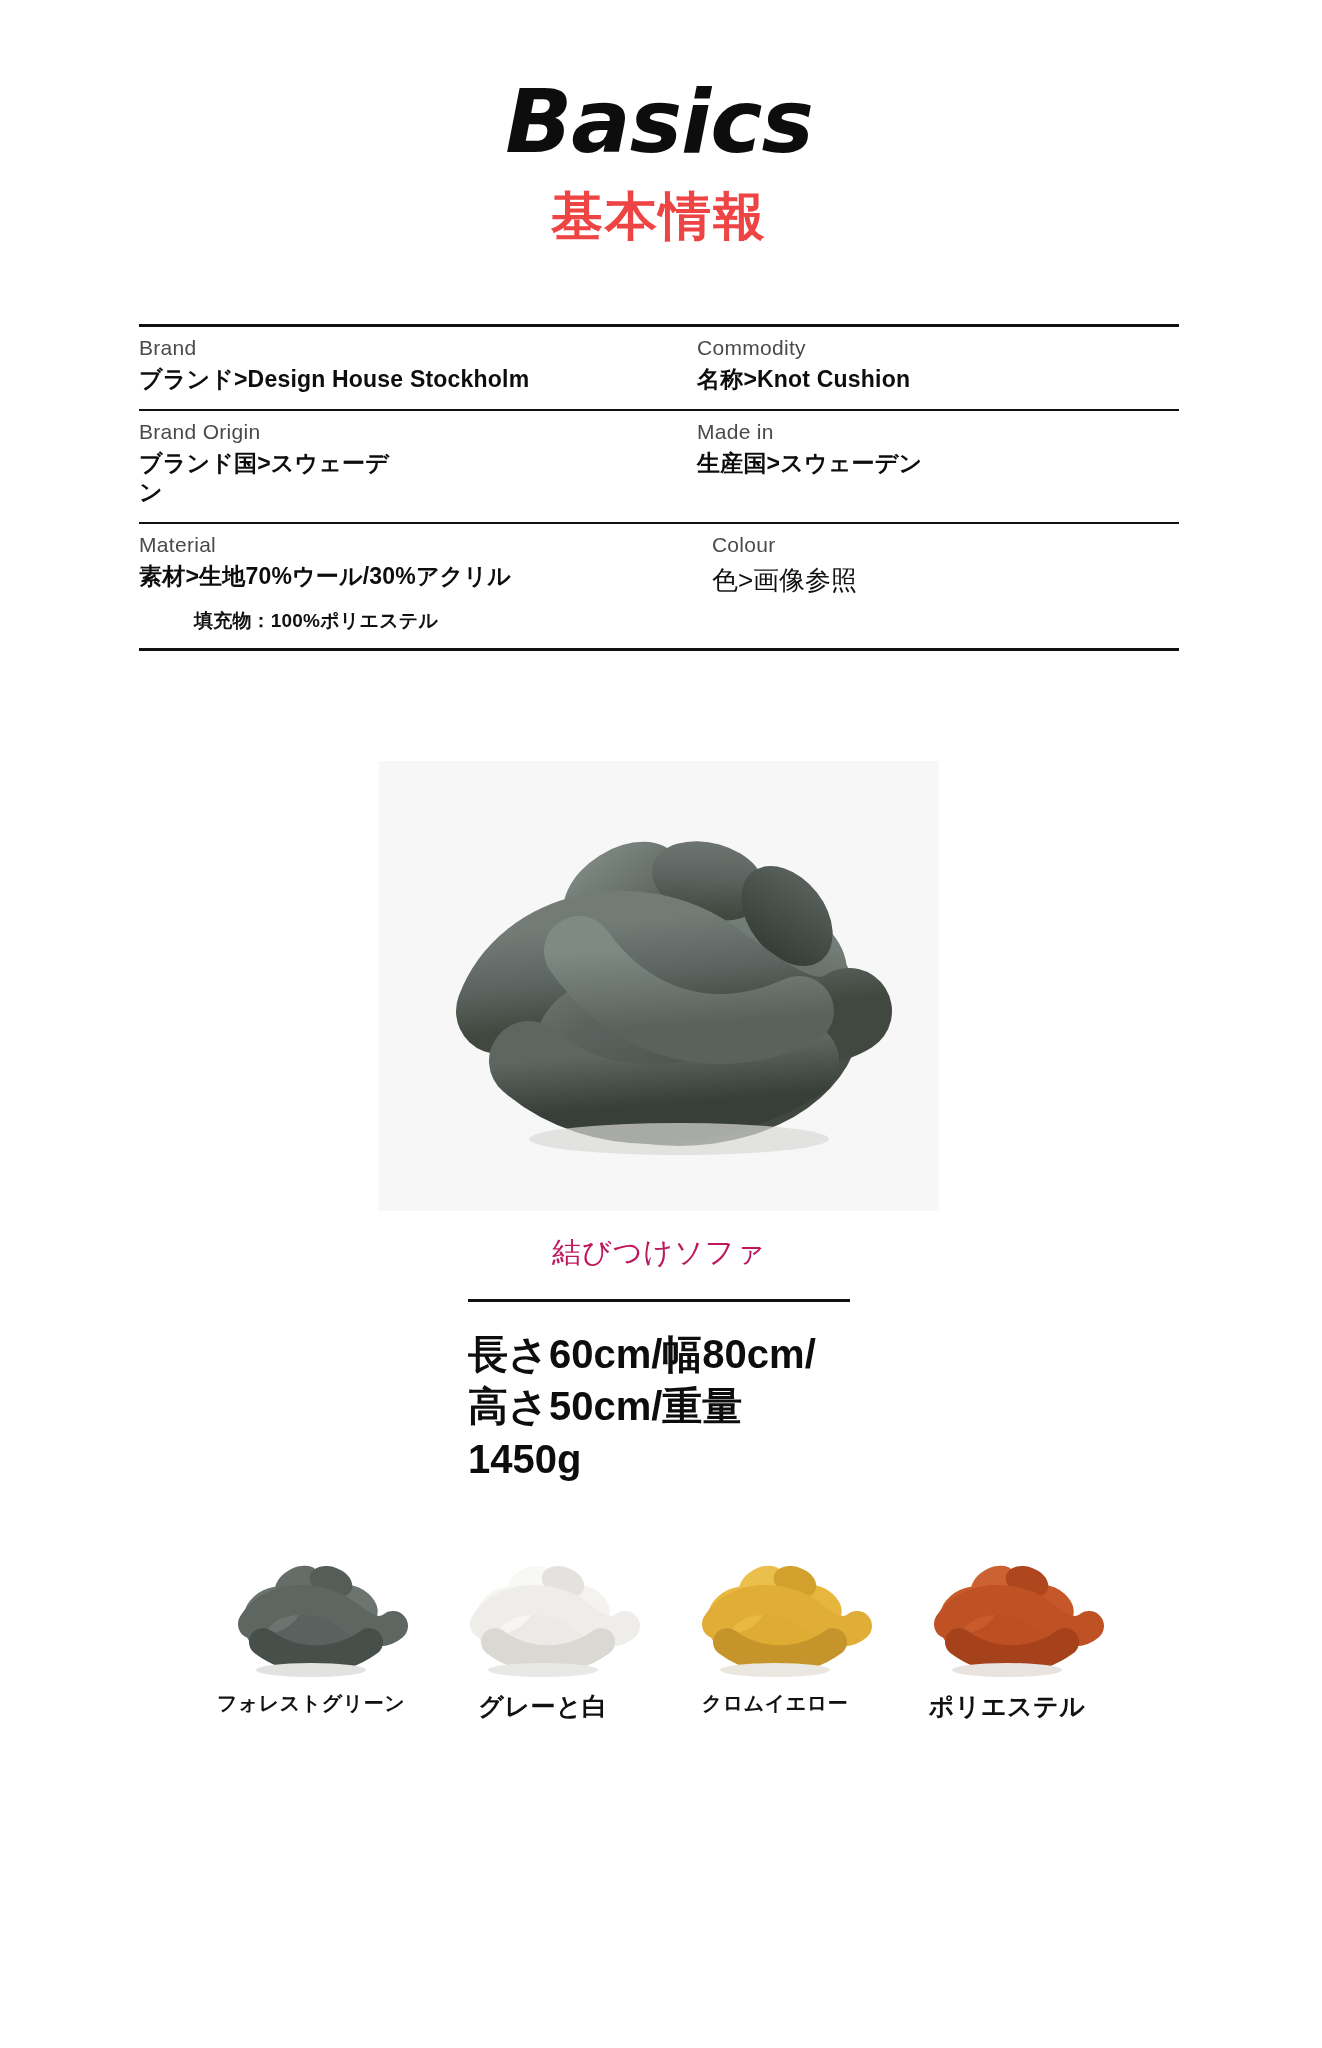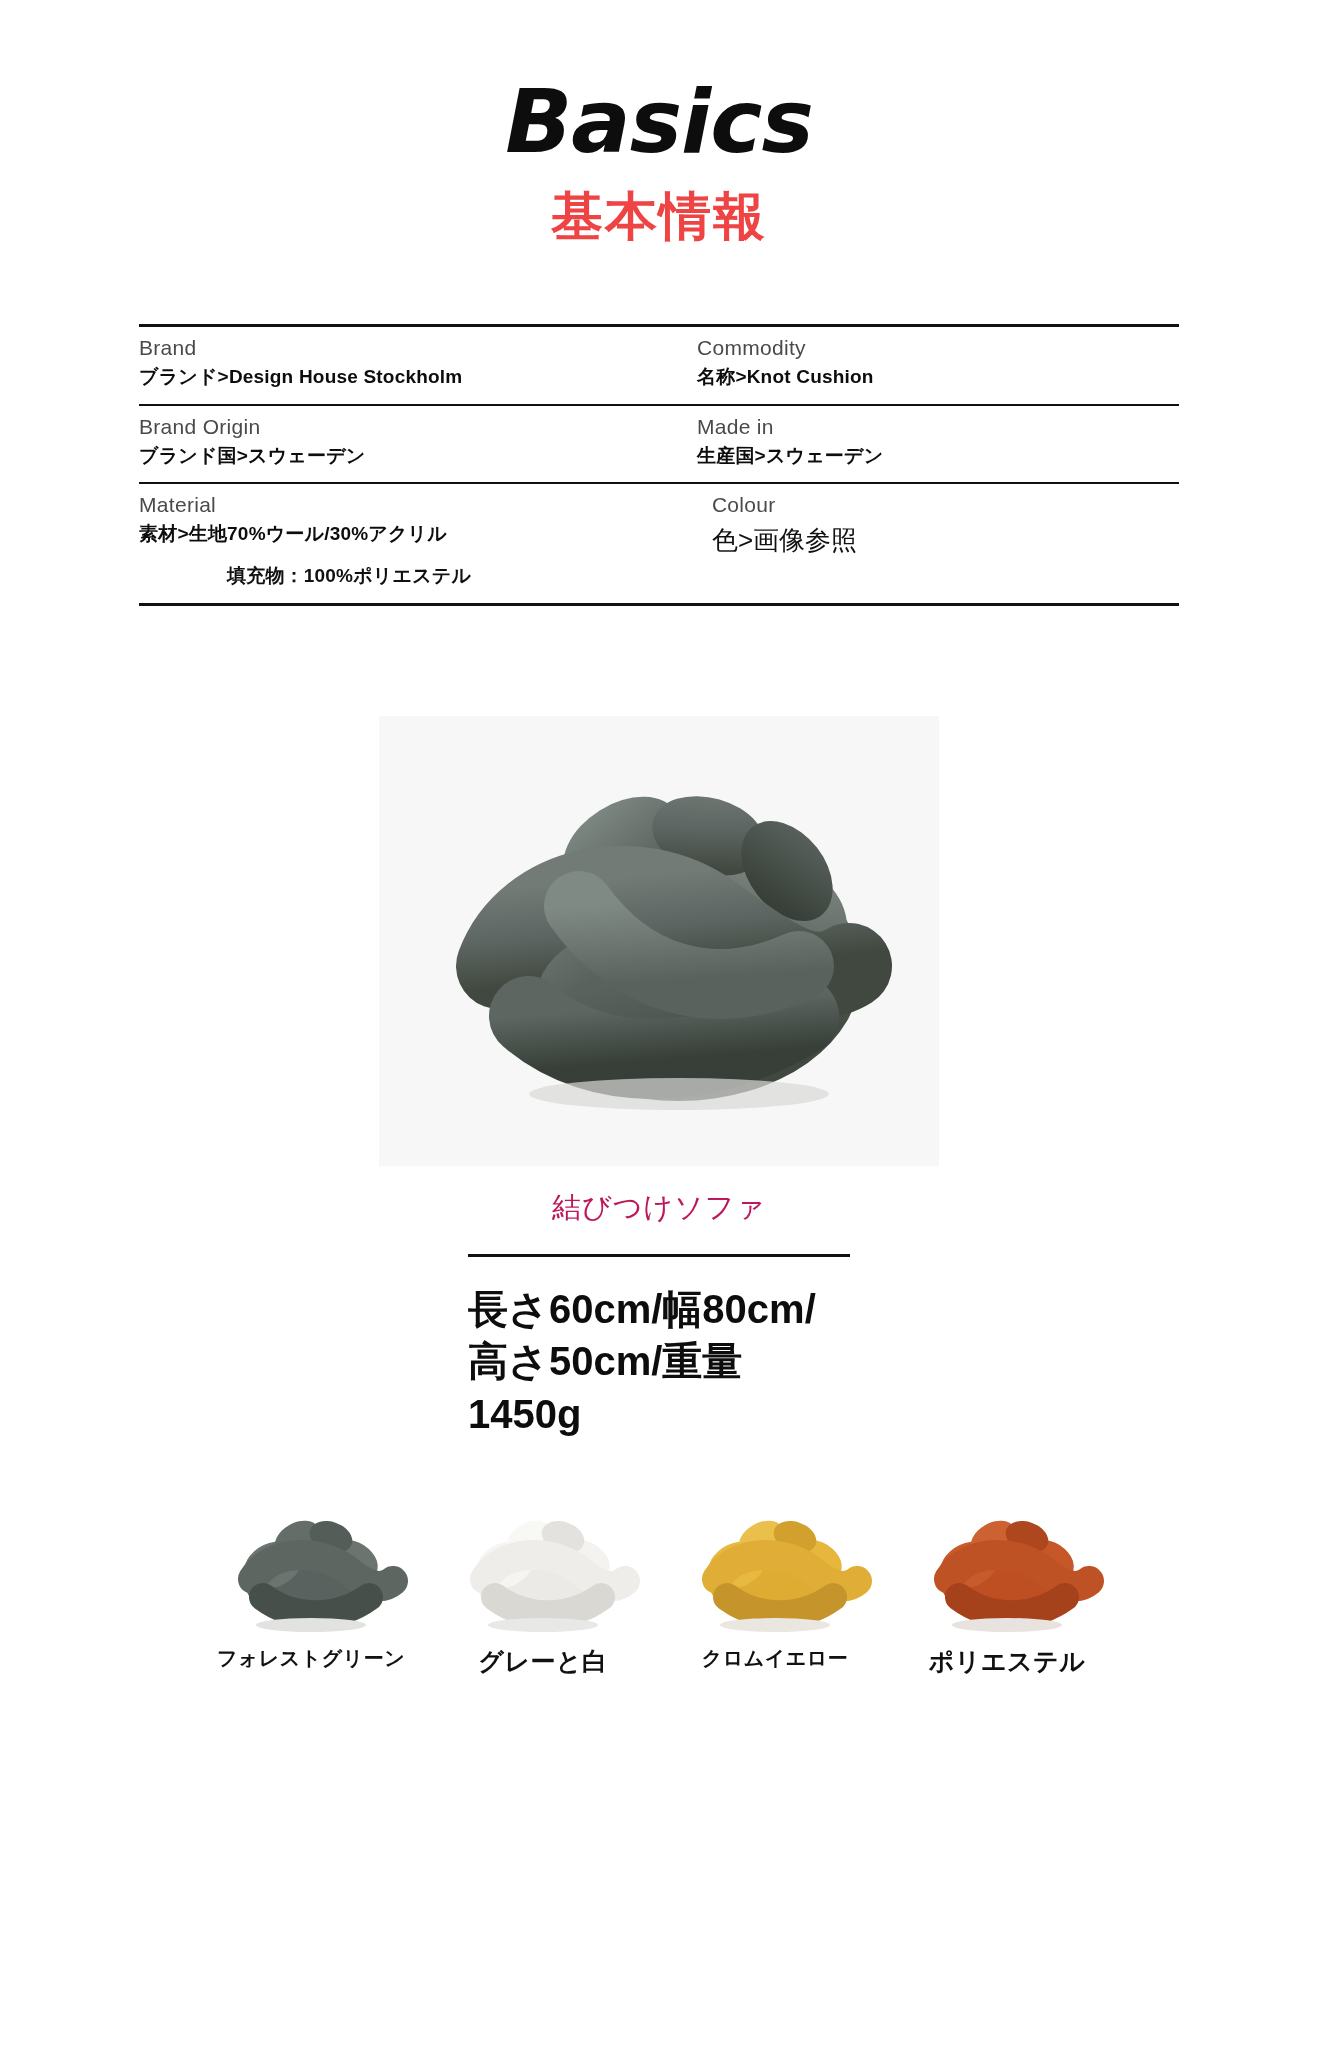--- a/index.html
+++ b/index.html
@@ -71,36 +71,36 @@
     padding-left: 38px;
   }
   .spec-label {
     font-size: 21px;
     color: #4a4a4a;
     font-weight: normal;
     line-height: 1.25;
     letter-spacing: 0.3px;
   }
   .spec-value {
-    font-size: 19px;
+    font-size: 23px;
     font-weight: bold;
     color: #0d0d0d;
     line-height: 1.28;
     margin-top: 4px;
     letter-spacing: 0.2px;
   }
   .spec-value.narrow {
     max-width: 250px;
   }
   .spec-subnote {
     font-size: 19px;
     font-weight: bold;
     color: #111;
     margin-top: 16px;
-    margin-left: 88px;
+    margin-left: 55px;
     letter-spacing: 0.2px;
   }
   .colour-value {
     font-size: 26px;
     font-weight: normal;
     color: #111;
     margin-top: 5px;
   }
 
   

